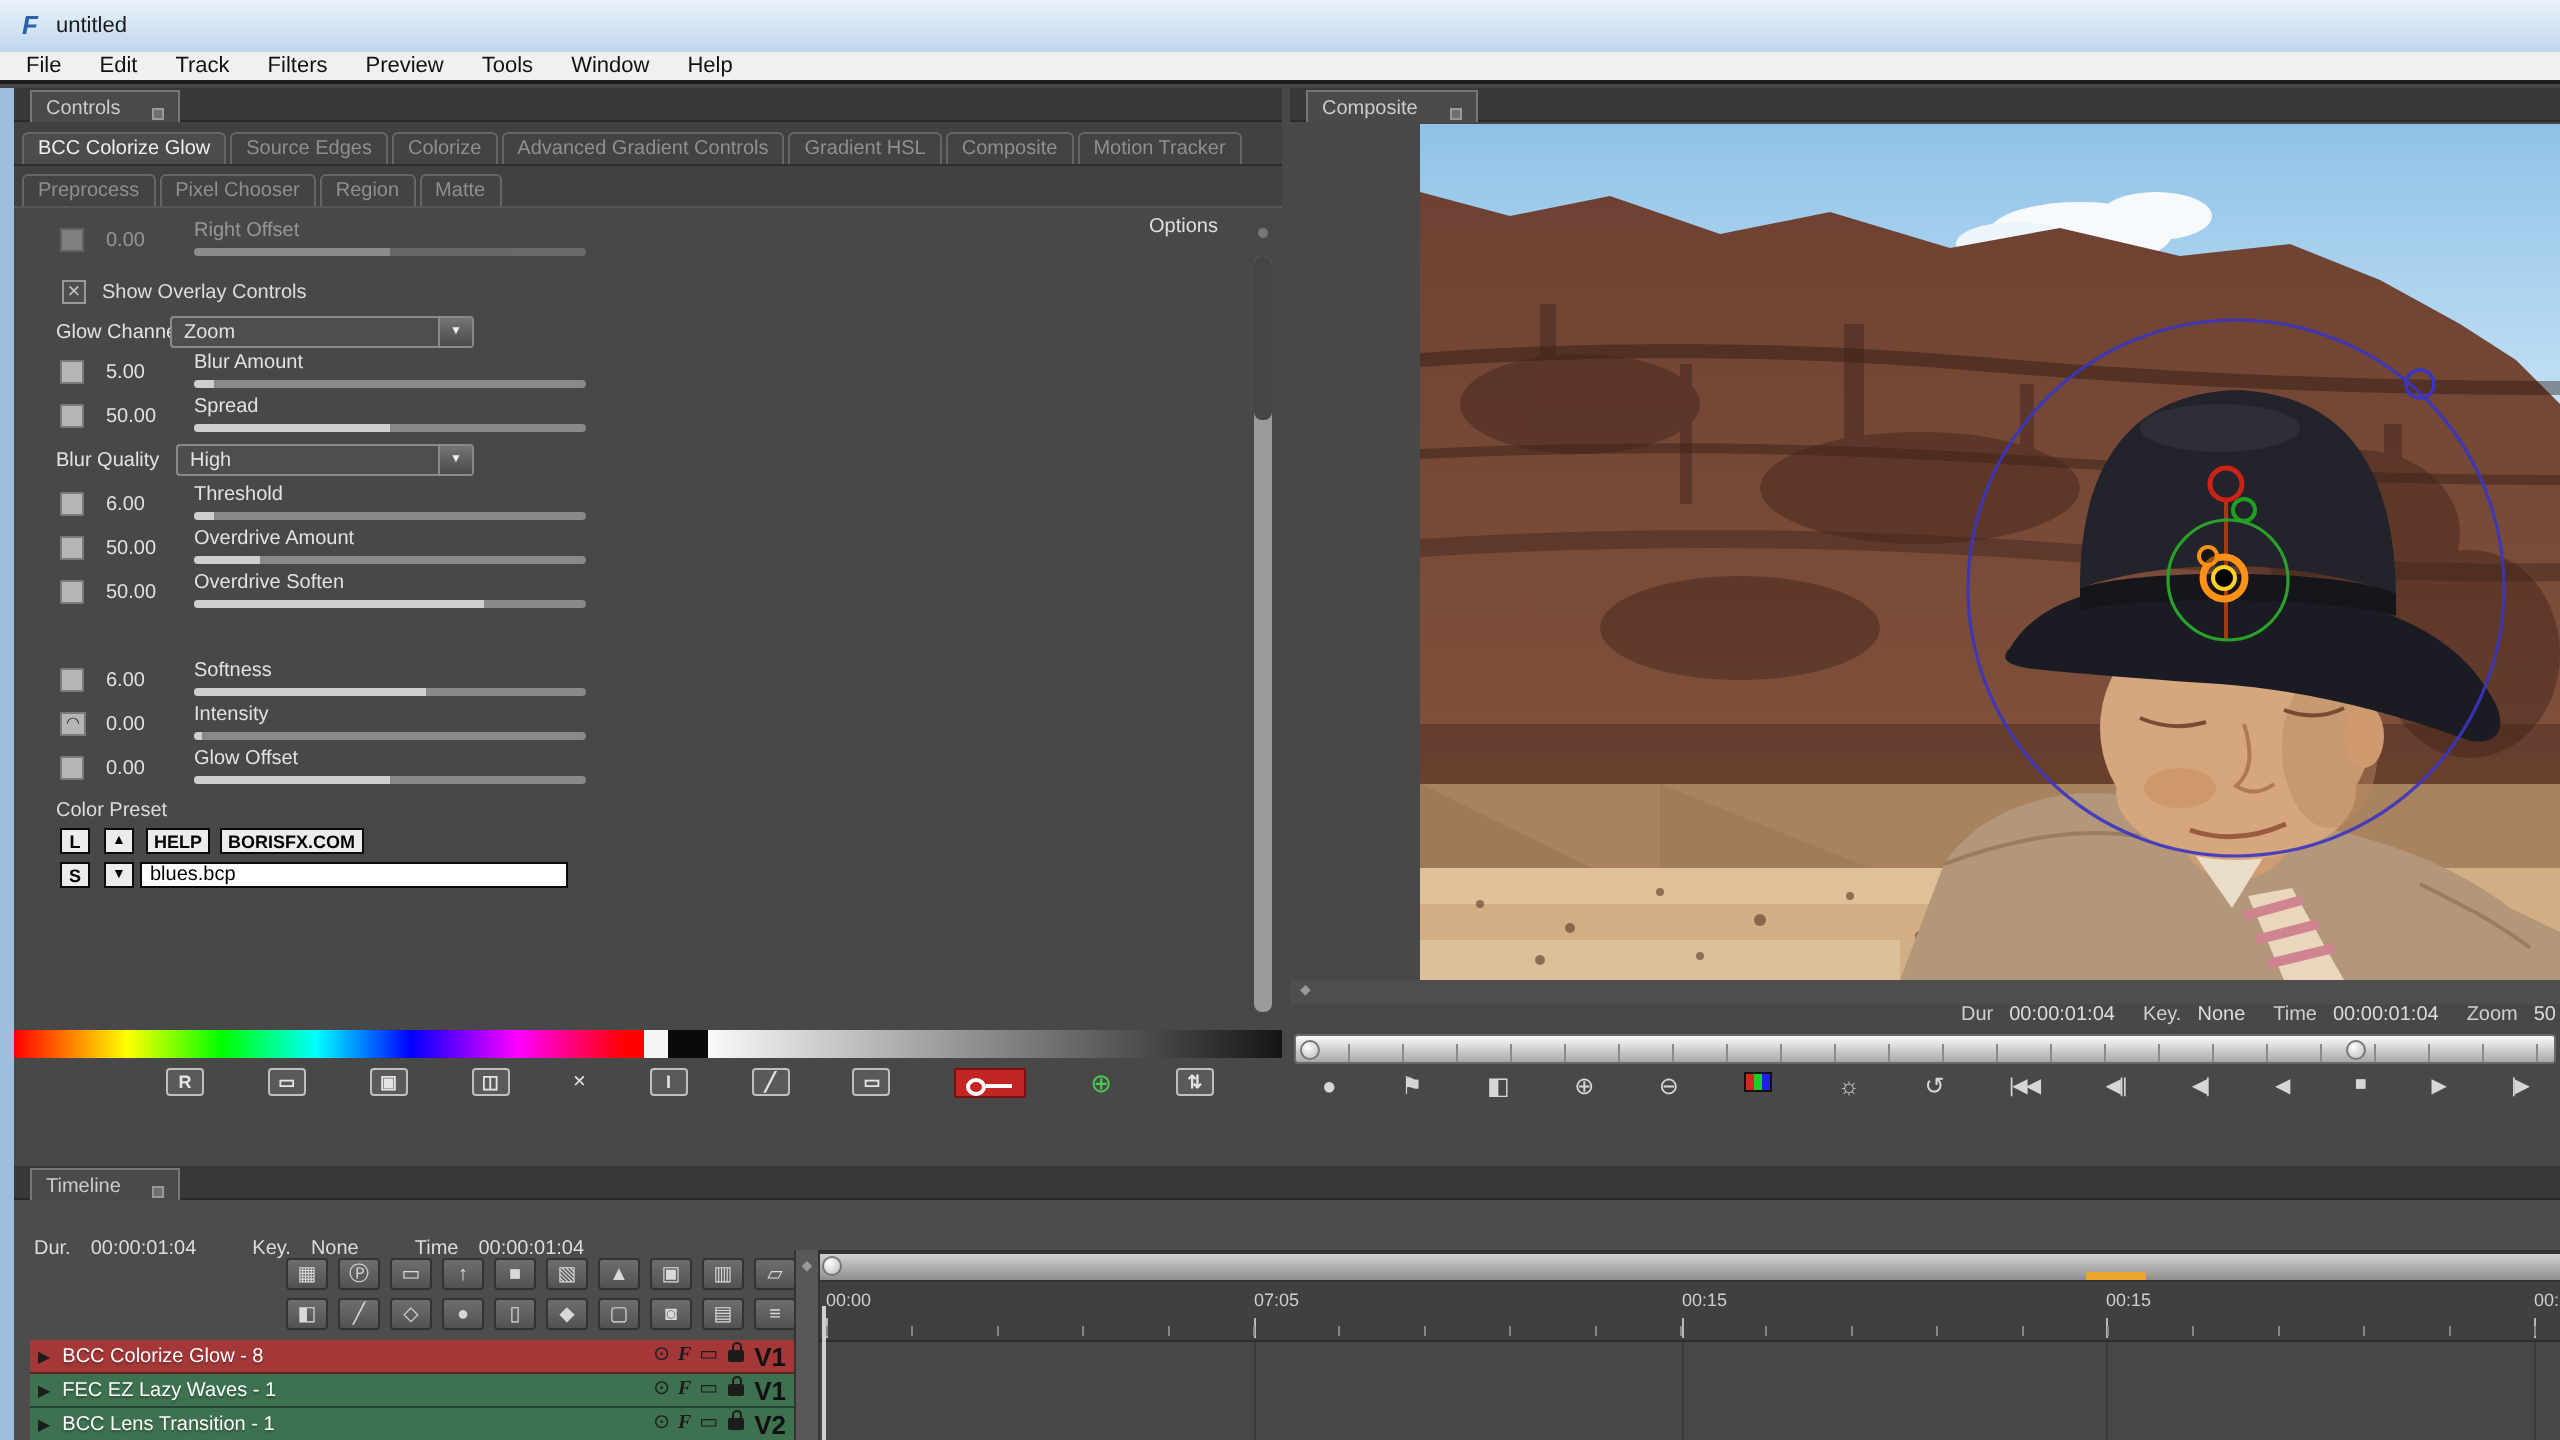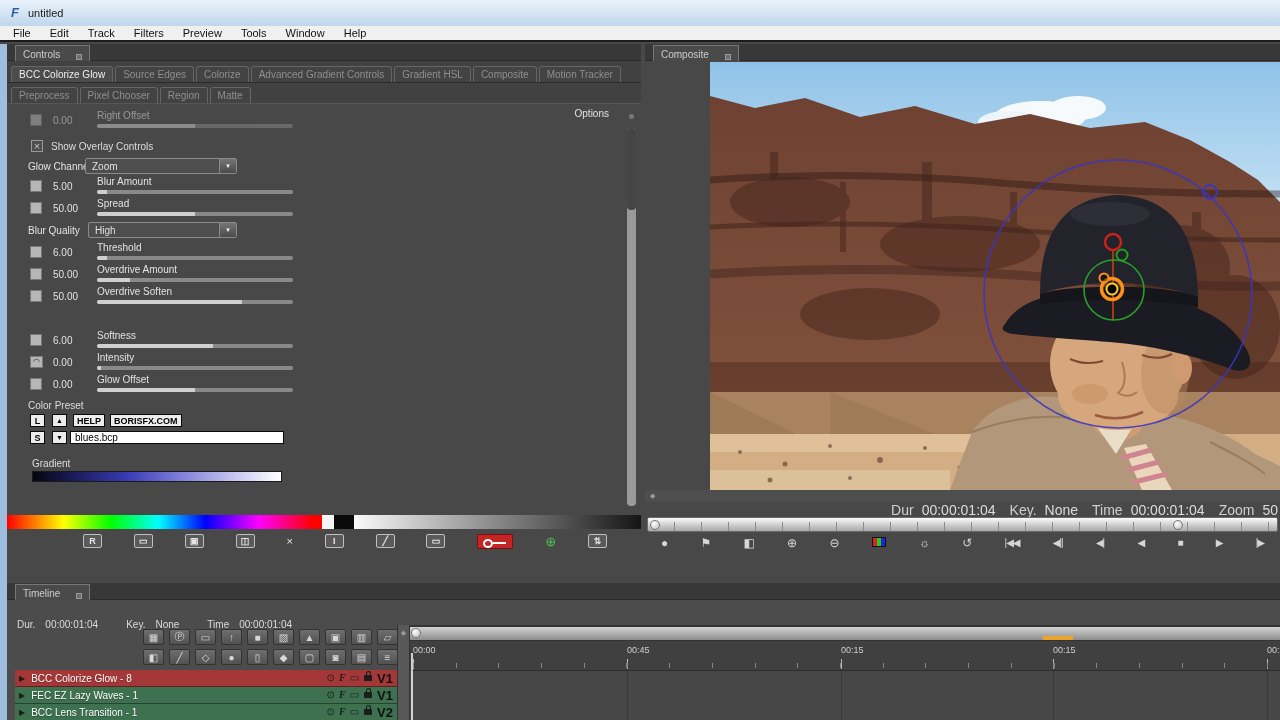--- a/index.html
+++ b/index.html
@@ -51,21 +51,21 @@
 .vbtn{display:flex;align-items:center;justify-content:center;color:#e4e4e4;font-size:11px}
 .vbtn.boxed{border:1px solid #c0c0c0;background:#5a5a5a;width:19px;height:14px;font-size:9px;font-weight:bold;border-radius:2px}
 .vbtn.green{color:#4ec84e;font-size:13px}
 .keybtn{width:36px;height:15px;background:#c32424;border:1px solid #7d0f0f;position:relative;border-radius:1px}
 .keybtn::before{content:"";position:absolute;left:5px;top:4px;width:6px;height:5px;border:2px solid #fff;border-radius:50%}
 .keybtn::after{content:"";position:absolute;left:15px;top:7px;width:13px;height:2px;background:#fff;box-shadow:9px 2px 0 -1px #fff,5px 2px 0 -1px #fff}
 
 #composite-panel{position:absolute;left:645px;top:44px;width:635px;height:509px;background:#484848}
 #video{position:absolute;left:65px;top:18px;width:570px;height:428px;background:#7c4e3a}
 #comp-mid{position:absolute;left:0;top:446px;width:100%;height:12px;background:#4e4e4e;color:#9a9a9a;font-size:7px;line-height:12px;padding-left:5px}
-#comp-status{position:absolute;left:0;top:458px;width:100%;height:15px;display:flex;align-items:center;justify-content:flex-end;color:#dcdcdc;font-size:14px}
+#comp-status{position:absolute;left:0;top:458px;width:100%;height:15px;display:flex;align-items:flex-start;justify-content:flex-end;color:#dcdcdc;font-size:10px}
 #comp-status span{margin-right:14px}
 #comp-status .lab{margin-right:8px;color:#cfcfcf}
 #scrubbar{position:absolute;left:2px;top:473px;width:631px;height:15px;background:linear-gradient(#fbfbfb,#a8a8a8);border:1px solid #6a6a6a;border-radius:2px}
 #scrubbar .ticks{position:absolute;left:0;bottom:0;width:100%;height:9px;background:repeating-linear-gradient(90deg,transparent 0 26px,#8a8a8a 26px 27px)}
 .knob{position:absolute;top:2px;width:10px;height:10px;border-radius:50%;background:radial-gradient(circle at 35% 30%,#fff,#bbb);border:1px solid #777}
 #transport{position:absolute;left:0;top:488px;width:100%;height:21px;display:flex;align-items:center;justify-content:space-between;padding:0 16px}
 .tbtn{color:#d6d6d6;font-size:10px;letter-spacing:-1px;white-space:nowrap}
 .tbtn.big{font-size:12px}
 .rgbic{display:inline-block;width:14px;height:10px;background:linear-gradient(90deg,#d22 0 33%,#2c2 33% 66%,#22d 66%);border:1px solid #111}
 
@@ -274,24 +274,20 @@
         <span class="pbtn" style="left:45px;width:15px;font-size:7px">▲</span>
         <span class="pbtn" style="left:66px">HELP</span>
         <span class="pbtn" style="left:103px">BORISFX.COM</span>
       </div>
       <div class="row" style="top:327px;height:15px">
         <span class="pbtn" style="left:23px;width:15px">S</span>
         <span class="pbtn" style="left:45px;width:15px;font-size:7px">▼</span>
         <input id="preset-file" value="blues.bcp" style="">
       </div>
 
-      <div class="row" style="top:354px;height:28px">
-        <span style="position:absolute;left:25px;top:0">Gradient</span>
-        <div id="gradbar"></div>
-      </div>
 
 
       <div id="pscroll">
         <span class="d1"></span>
           <div class="thumb"></div>
           <span class="d2"></span>
       </div>
     </div>
 
     <div id="spectrum">
@@ -503,21 +499,21 @@
 
     <div id="tl-sep"><span>◆</span></div>
 
     <div id="tl-scrollband">
       <div class="knob" style="left:1px;top:1px"></div>
       <div id="tl-orange"></div>
     </div>
 
     <div id="tl-ruler">
       <span class="rlab" style="left:3px">00:00</span>
-      <span class="rlab" style="left:217px">00:45</span>
+      <span class="rlab" style="left:217px">07:05</span>
       <span class="rlab" style="left:431px">00:15</span>
       <span class="rlab" style="left:643px">00:15</span>
       <span class="rlab" style="left:857px">00:20</span>
       <span class="rtick" style="left:3px"></span>
         <span class="rtick" style="left:217px"></span>
       <span class="rtick" style="left:431px"></span>
         <span class="rtick" style="left:643px"></span>
       <span class="rtick" style="left:857px"></span>
       <div class="minors"></div>
     </div>

